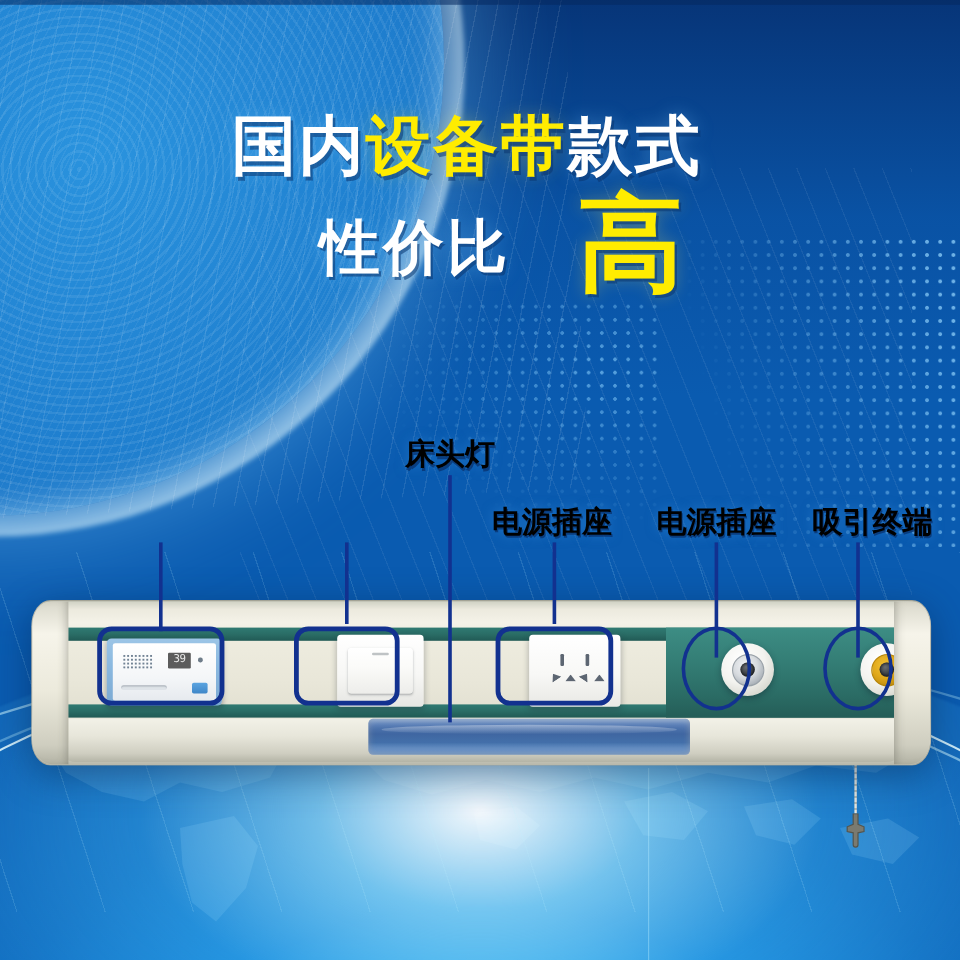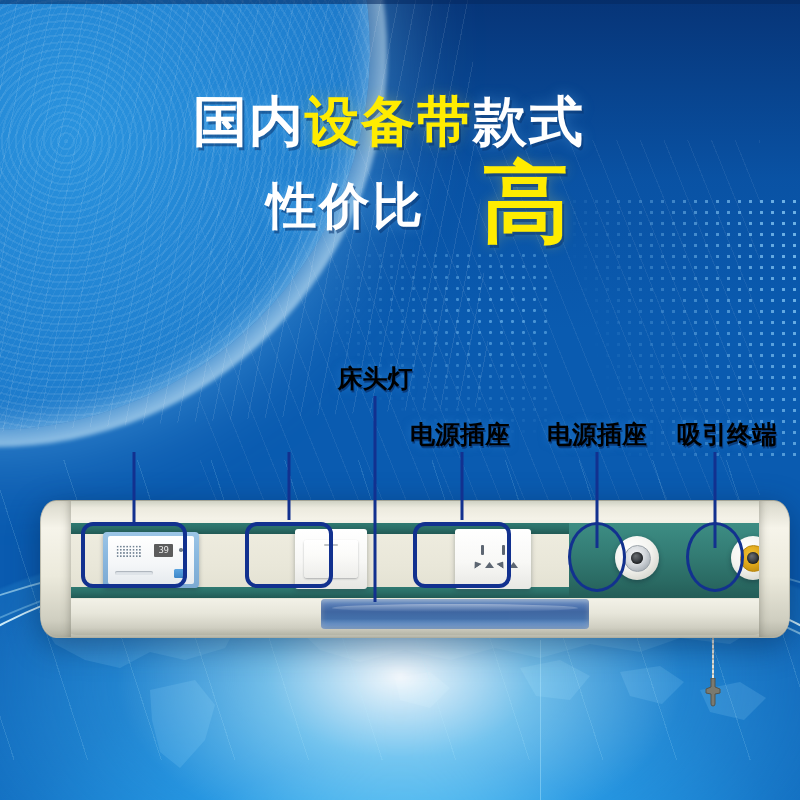--- a/index.html
+++ b/index.html
@@ -192,21 +192,21 @@
   .callout-box {
     position: absolute;
     border: 4px solid #12318f;
     border-radius: 12px;
     transform: translateX(-50%);
   }
 
   
   .panel-wrap {
     position: absolute;
-    left: 40px; top: 500px;
+    left: 26px; top: 500px;
     width: 750px; height: 138px;
     z-index: 5;
     filter: drop-shadow(0 8px 16px rgba(3,30,70,0.45));
     border-radius: 16px;
   }
   .panel-body {
     position: absolute; inset: 0;
     border-radius: 16px / 22px;
     background: linear-gradient(180deg,
         #cfd1c4 0%, #eceade 5%, #f4f2e8 13%, #eeecdf 22%,

